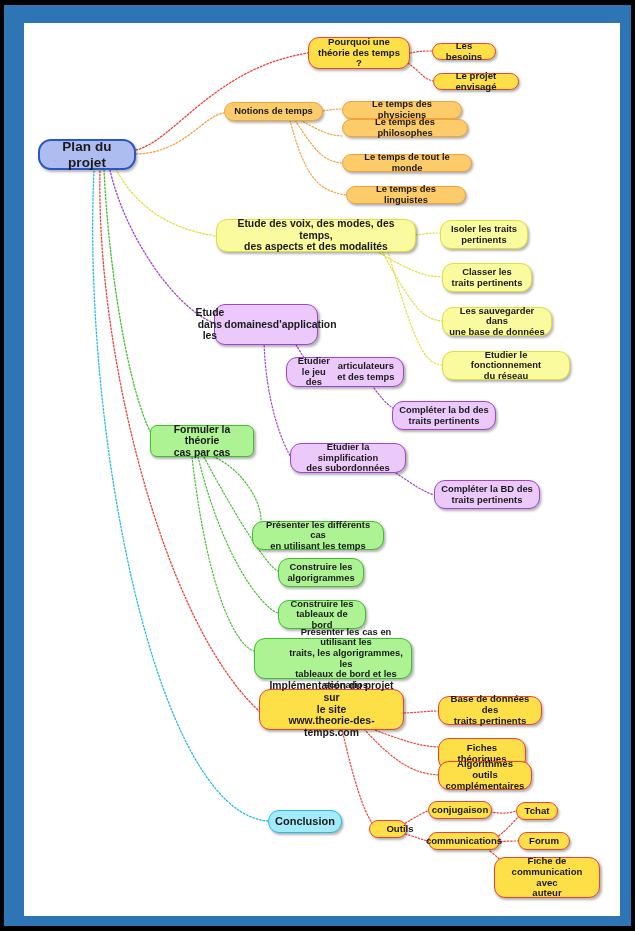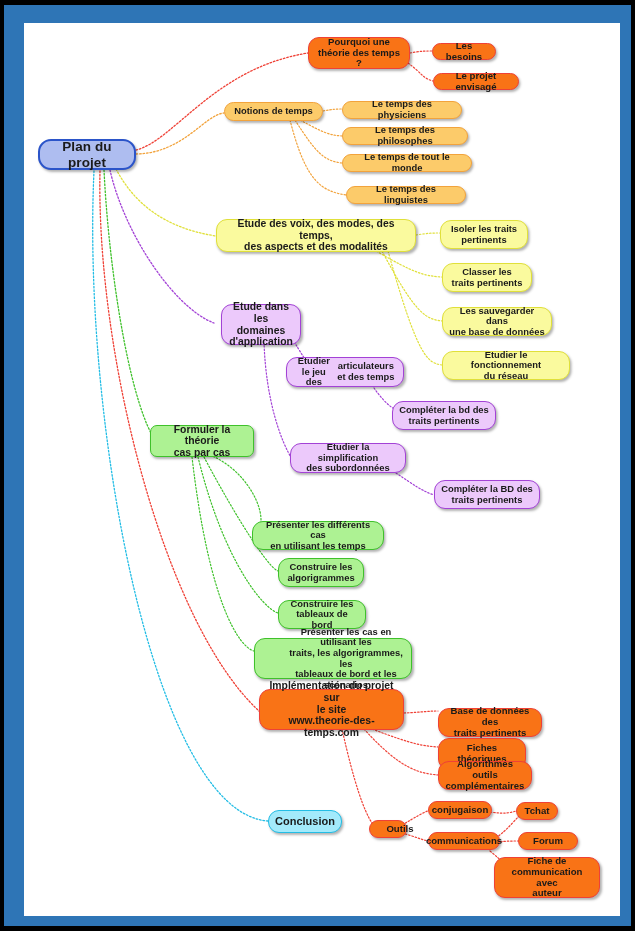--- a/index.html
+++ b/index.html
@@ -33,21 +33,21 @@
     color:#1a1a1a;
     line-height:1.12;
     padding:2px 6px;
     box-shadow:1.5px 2px 2.5px rgba(0,0,0,0.30);
     -webkit-font-smoothing:antialiased;
   }
   .n-root{
     background:#aebdf0;border-color:#2b54c9;border-width:2px;
     border-radius:13px;font-size:13.5px;letter-spacing:0.1px;
   }
-  .n-red{ background:#f97316;border-color:#ef4136;border-width:1.6px;font-size:9.6px;}
+  .n-red{ background:#fde047;border-color:#ef4136;border-width:1.6px;font-size:9.6px;}
   .n-orange{ background:#fccb6a;border-color:#f2a33c;border-width:1.6px;font-size:9.4px;}
   .n-yellow{ background:#fafa9e;border-color:#e0e03a;border-width:1.6px;font-size:9.4px;}
   .n-purple{ background:#ecc9fb;border-color:#a342d6;border-width:1.6px;font-size:9.4px;}
   .n-green{ background:#adf293;border-color:#3fc12b;border-width:1.6px;font-size:9.4px;}
   .n-cyan{ background:#a3eafb;border-color:#23bde5;border-width:1.8px;font-size:11px;}
   .big{font-size:10.4px;}
 </style>
 </head>
 <body>
 
@@ -121,21 +121,21 @@
       <div class="node n-red" style="left:409px;top:50px;width:86px;height:17px;">
         <span>Le projet envisagé</span>
       </div>
 
       <div class="node n-orange" style="left:200px;top:79px;width:99px;height:19px;">
         <span>Notions de temps</span>
       </div>
       <div class="node n-orange" style="left:318px;top:78px;width:120px;height:18px;">
         <span>Le temps des physiciens</span>
       </div>
-      <div class="node n-orange" style="left:318px;top:104px;width:126px;height:18px;">
+      <div class="node n-orange" style="left:318px;top:96px;width:126px;height:18px;">
         <span>Le temps des philosophes</span>
       </div>
       <div class="node n-orange" style="left:318px;top:131px;width:130px;height:18px;">
         <span>Le temps de tout le monde</span>
       </div>
       <div class="node n-orange" style="left:322px;top:163px;width:120px;height:18px;">
         <span>Le temps des linguistes</span>
       </div>
 
       <div class="node n-yellow big" style="left:192px;top:196px;width:200px;height:33px;flex-direction:column;">
@@ -152,21 +152,21 @@
       </div>
       <div class="node n-yellow" style="left:418px;top:284px;width:110px;height:29px;flex-direction:column;">
         <span>Les sauvegarder dans</span>
         <span>une base de données</span>
       </div>
       <div class="node n-yellow" style="left:418px;top:328px;width:128px;height:29px;flex-direction:column;">
         <span>Etudier le fonctionnement</span>
         <span>du réseau</span>
       </div>
 
-      <div class="node n-purple big" style="left:197px;top:281px;width:80px;height:41px;flex-direction:column;">
+      <div class="node n-purple big" style="left:190px;top:281px;width:104px;height:41px;flex-direction:row;">
         <span>Etude dans les</span>
         <span>domaines</span>
         <span>d'application</span>
       </div>
       <div class="node n-purple" style="left:262px;top:334px;width:118px;height:30px;flex-direction:row;">
         <span>Etudier le jeu des</span>
         <span>articulateurs et des temps</span>
       </div>
       <div class="node n-purple" style="left:368px;top:378px;width:104px;height:29px;flex-direction:column;">
         <span>Compléter la bd des</span>
@@ -201,21 +201,21 @@
         <span>Présenter les cas en utilisant les</span>
         <span>traits, les algorigrammes, les</span>
         <span>tableaux de bord et les scénarios</span>
       </div>
 
       <div class="node n-red big" style="left:235px;top:666px;width:145px;height:41px;flex-direction:column;">
         <span>Implémentation du projet sur</span>
         <span>le site</span>
         <span>www.theorie-des-temps.com</span>
       </div>
-      <div class="node n-red" style="left:414px;top:673px;width:104px;height:29px;flex-direction:column;margin-top:12px;">
+      <div class="node n-red" style="left:414px;top:673px;width:104px;height:29px;flex-direction:column;">
         <span>Base de données des</span>
         <span>traits pertinents</span>
       </div>
       <div class="node n-red" style="left:414px;top:715px;width:88px;height:32px;">
         <span>Fiches théoriques</span>
       </div>
       <div class="node n-red" style="left:414px;top:738px;width:94px;height:29px;flex-direction:column;">
         <span>Algorithmes outils</span>
         <span>complémentaires</span>
       </div>
@@ -224,21 +224,21 @@
       </div>
       <div class="node n-red" style="left:404px;top:778px;width:64px;height:18px;">
         <span>conjugaison</span>
       </div>
       <div class="node n-red" style="left:404px;top:809px;width:72px;height:18px;">
         <span>communications</span>
       </div>
       <div class="node n-red" style="left:492px;top:779px;width:42px;height:18px;">
         <span>Tchat</span>
       </div>
-      <div class="node n-red" style="left:494px;top:809px;width:60px;height:18px;">
+      <div class="node n-red" style="left:494px;top:809px;width:52px;height:18px;">
         <span>Forum</span>
       </div>
       <div class="node n-red" style="left:470px;top:834px;width:106px;height:41px;flex-direction:column;">
         <span>Fiche de</span>
         <span>communication avec</span>
         <span>auteur</span>
       </div>
 
       <div class="node n-cyan" style="left:244px;top:787px;width:74px;height:23px;">
         <span>Conclusion</span>

